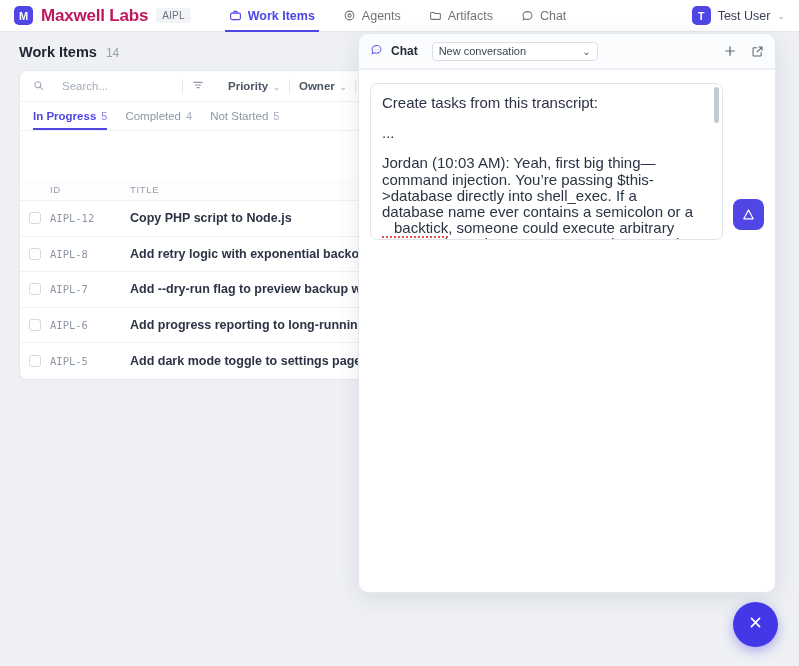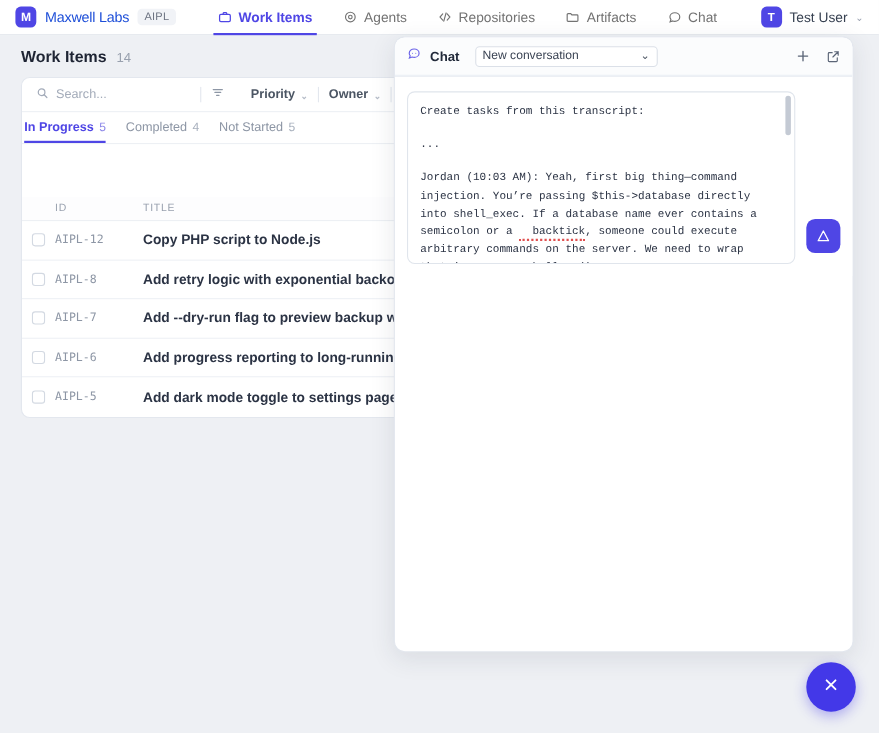--- a/index.html
+++ b/index.html
@@ -28,21 +28,21 @@
   .brand-logo {
     width: 19px; height: 19px;
     border-radius: 5px;
     background: #4f46e5;
     color: #fff;
     font-size: 11px; font-weight: bold;
     display: flex; align-items: center; justify-content: center;
     letter-spacing: -0.2px;
   }
   .brand-name {
-    font-size: 13px; font-weight: normal; color: #1d4ed8;
+    font-size: 17px; font-weight: bold; color: #be185d;
     letter-spacing: -0.2px;
   }
   .brand-badge {
     font-size: 10px; color: #6b7280;
     background: #f1f3f7;
     border-radius: 4px;
     padding: 2px 6px;
     letter-spacing: 0.2px;
   }
 
@@ -103,34 +103,34 @@
     overflow: hidden;
   }
 
   .toolbar {
     height: 31px;
     display: flex; align-items: center;
     padding: 0 0 0 13px;
     border-bottom: 1px solid #edf0f4;
     gap: 0;
   }
-  .searchbox { display: flex; align-items: center; gap: 7px; width: 140px; }
+  .searchbox { display: flex; align-items: center; gap: 18px; width: 140px; }
   .searchbox .ph { font-size: 11.5px; color: #a3abb9; }
   .tb-sep { width: 1px; height: 14px; background: #e3e7ee; margin: 0 9px; }
   .tb-filter {
     display: flex; align-items: flex-end; gap: 5px;
     font-size: 11.5px; color: #4b5563; font-weight: bold;
     cursor: pointer;
   }
   .tb-filter .caret { font-size: 8px; color: #b4bbc7; }
 
   .tabs {
     display: flex; align-items: flex-end;
     height: 29px;
-    padding-left: 2px;
+    padding-left: 13px;
     border-bottom: 1px solid #edf0f4;
     gap: 18px;
   }
   .tab {
     display: flex; align-items: center; gap: 5px;
     font-size: 11.5px; color: #8d96a5;
     height: 29px; position: relative;
     cursor: pointer;
   }
   .tab.active { color: #4f46e5; font-weight: bold; }
@@ -237,24 +237,23 @@
     flex: 1;
     height: 157px;
     border: 1px solid #e0e5ec;
     border-radius: 7px;
     overflow: hidden;
     background: #fff;
   }
   .ta {
     width: 100%; height: 100%;
     padding: 11px 20px 10px 11px;
-    font-size: 10px; line-height: 16.2px;
+    font-size: 15px; line-height: 16.2px;
     color: #2b3344;
     overflow: hidden;
-    font-family: Liberation Mono, monospace;
   }
   .ta p { margin: 0 0 14px 0; }
   .ta p:last-child { margin-bottom: 0; }
   .sp-red { border-bottom: 2px dotted #e05050; padding-left: 12px; }
   .ta-scroll {
     position: absolute; top: 3px; right: 3px;
     width: 5px; height: 36px;
     background: #c4cad4; border-radius: 3px;
   }
   .send-btn {
@@ -305,28 +304,20 @@
       <span class="navicon">
         <svg viewBox="0 0 16 16" fill="none" stroke="currentColor" stroke-width="1.3">
           <circle cx="8" cy="8" r="5.4"></circle>
             <circle cx="8" cy="8" r="2"></circle>
         </svg>
       </span>
       <span>Agents</span>
     </div>
     <div class="navitem">
       <span class="navicon">
-        <svg viewBox="0 0 16 16" fill="none" stroke="currentColor" stroke-width="1.3" stroke-linecap="round">
-          <path d="M5.5 4.5 2.5 8l3 3.5M10.5 4.5 13.5 8l-3 3.5M9.3 3.4 6.7 12.6"></path>
-        </svg>
-      </span>
-      <span>Repositories</span>
-    </div>
-    <div class="navitem">
-      <span class="navicon">
         <svg viewBox="0 0 16 16" fill="none" stroke="currentColor" stroke-width="1.3">
           <path d="M2 5.2a1 1 0 0 1 1-1h3l1.2 1.4H13a1 1 0 0 1 1 1v5.2a1 1 0 0 1-1 1H3a1 1 0 0 1-1-1z"></path>
         </svg>
       </span>
       <span>Artifacts</span>
     </div>
     <div class="navitem">
       <span class="navicon">
         <svg viewBox="0 0 16 16" fill="none" stroke="currentColor" stroke-width="1.3">
           <path d="M13.5 8c0 2.8-2.5 4.8-5.5 4.8-.8 0-1.6-.15-2.3-.4L2.7 13.3l.9-2.6A4.6 4.6 0 0 1 2.5 8c0-2.8 2.5-4.8 5.5-4.8S13.5 5.2 13.5 8z"></path>

